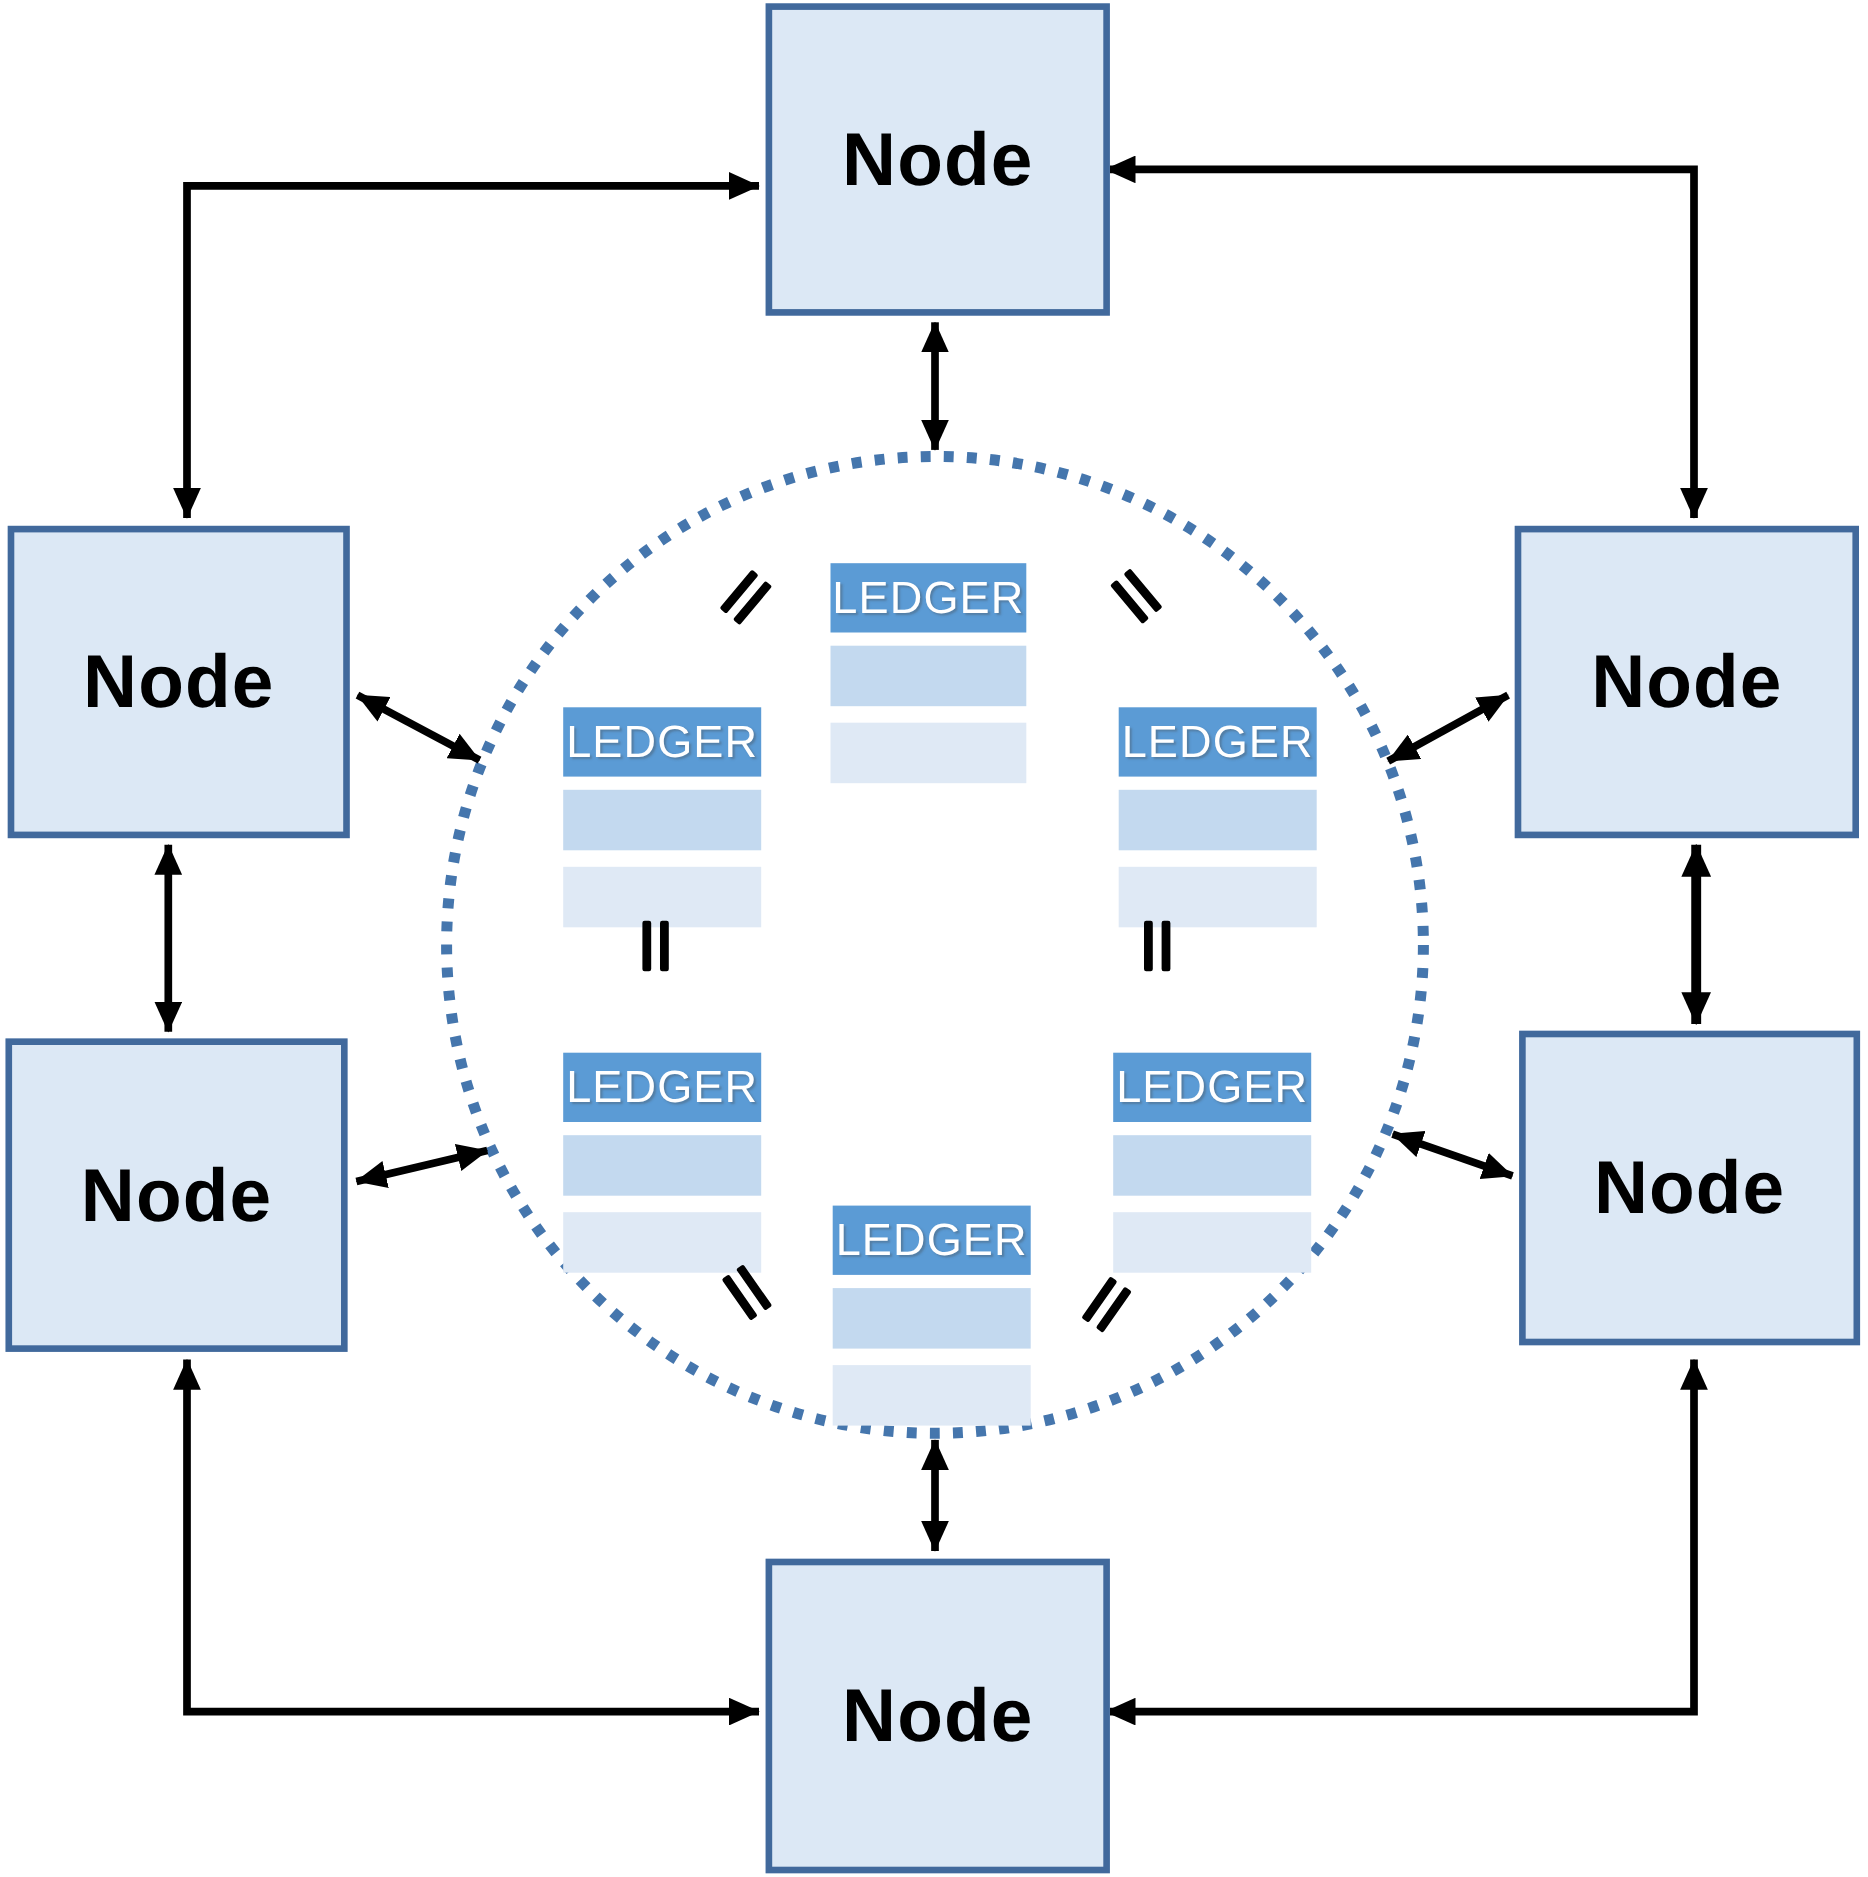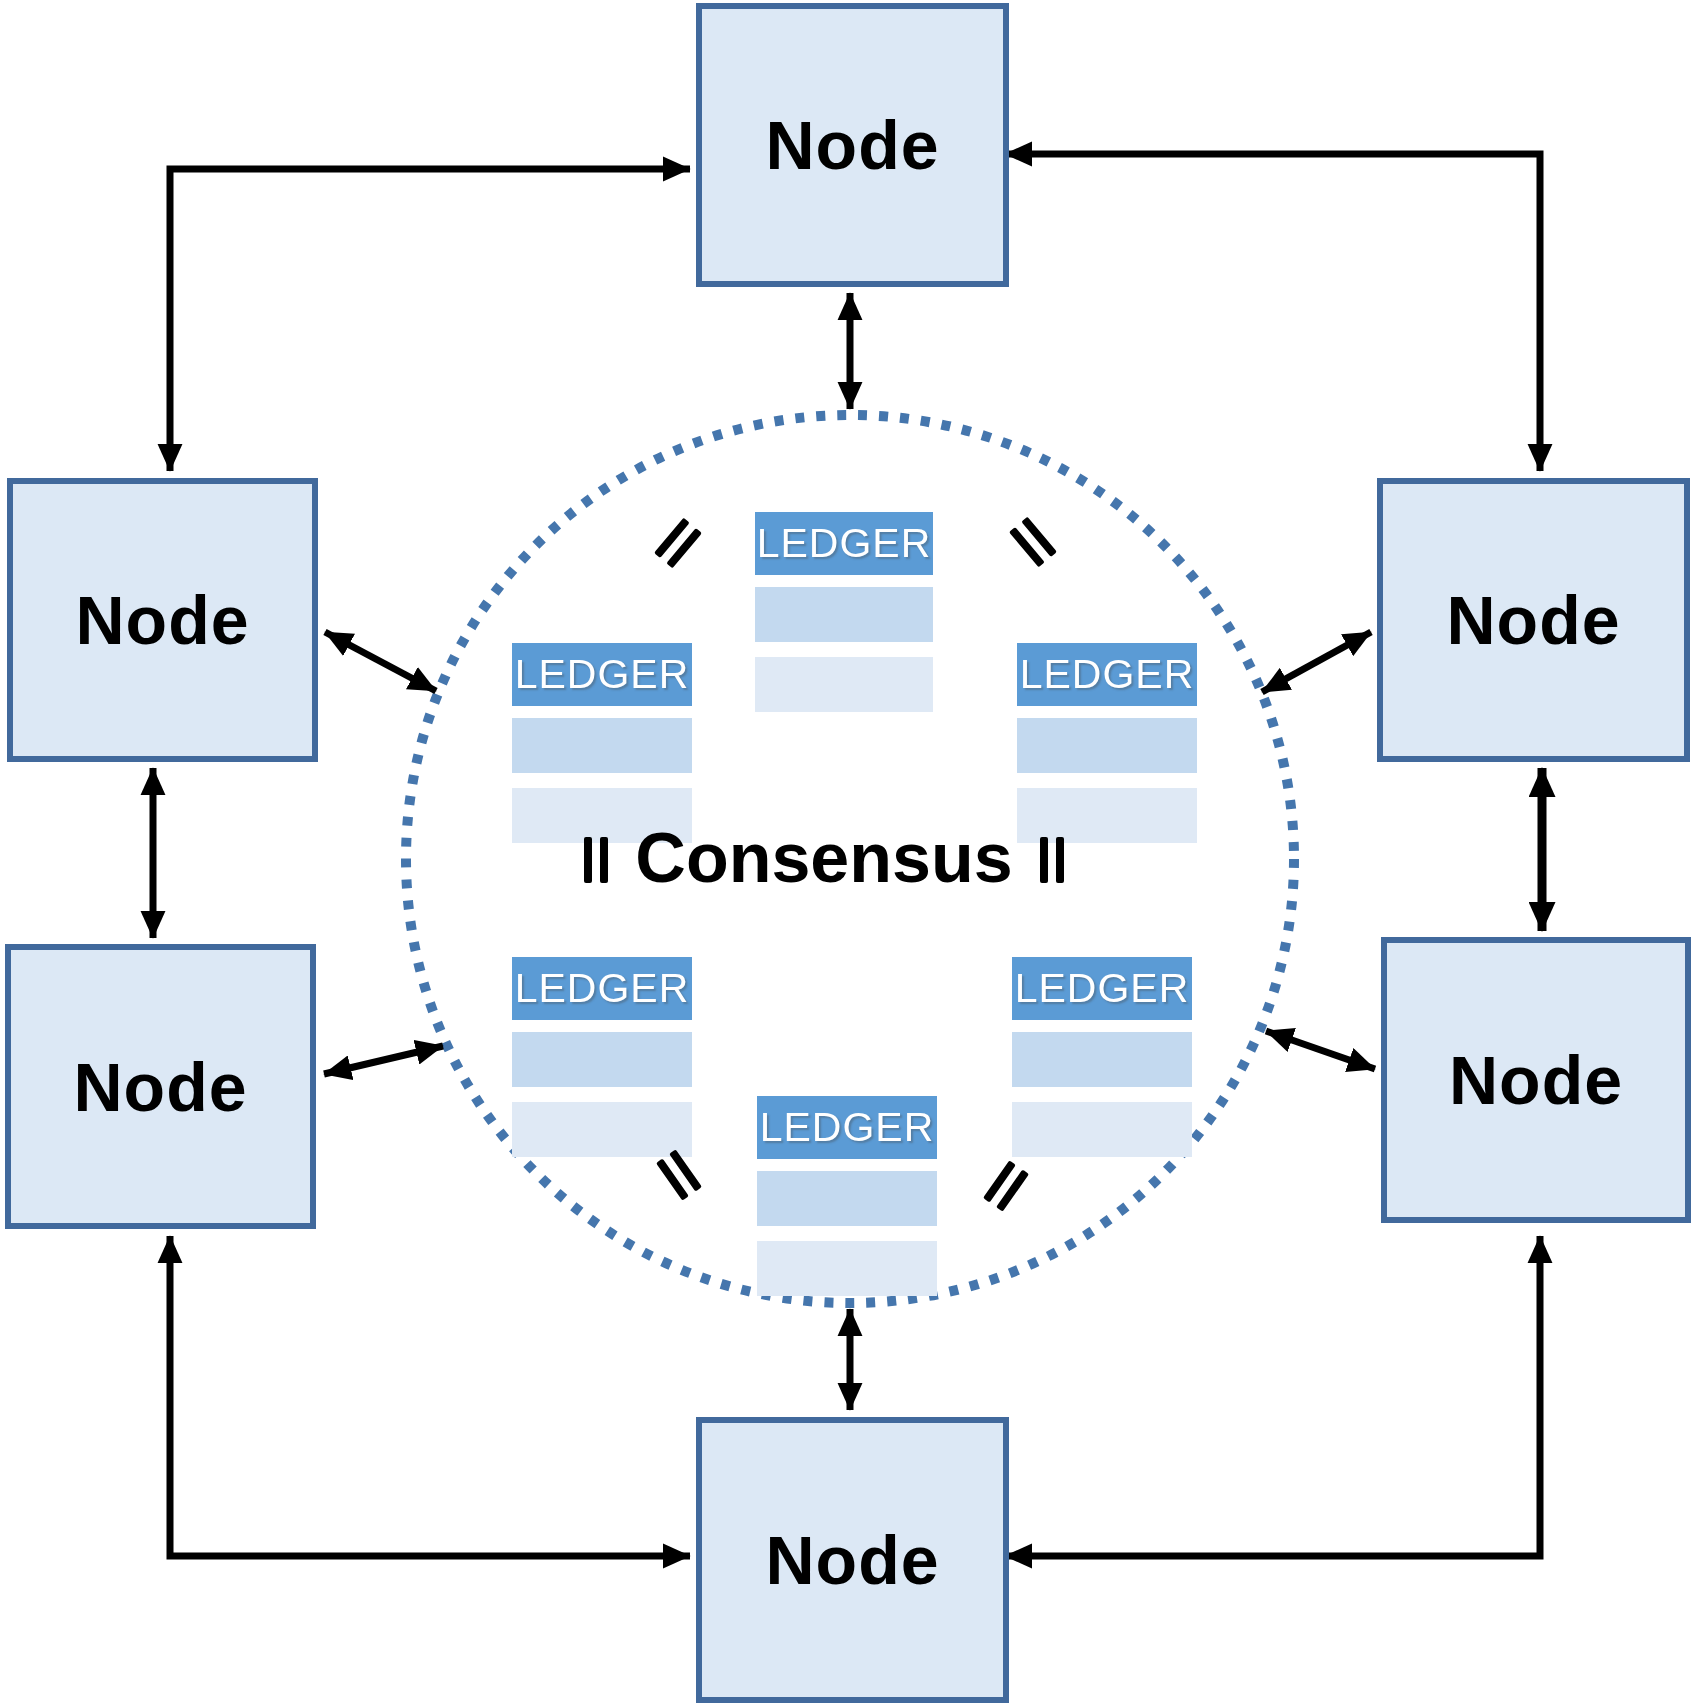--- a/index.html
+++ b/index.html
@@ -178,15 +178,14 @@
   </div>
   <div class="eq" style="left:656px;top:1163px;transform:rotate(55deg)">
     <div class="bar"></div>
     <div class="bar"></div>
   </div>
   <div class="eq" style="left:983px;top:1174px;transform:rotate(-55deg)">
     <div class="bar"></div>
     <div class="bar"></div>
   </div>
 
-  <div class="consensus-label">Consensus</div>
 
 </div>
 
 </body></html>

